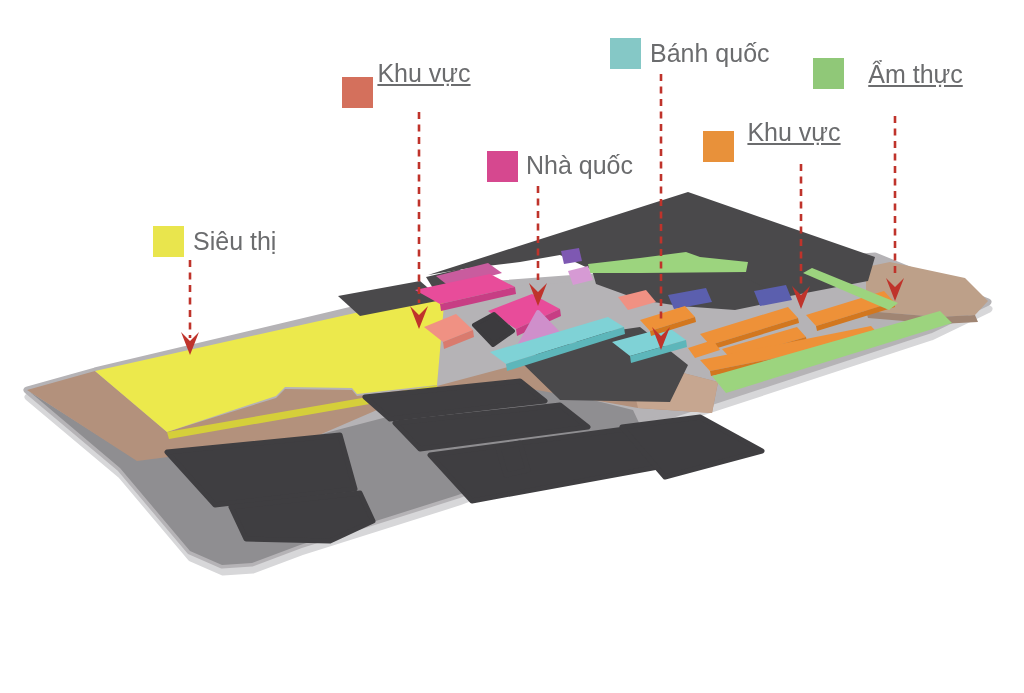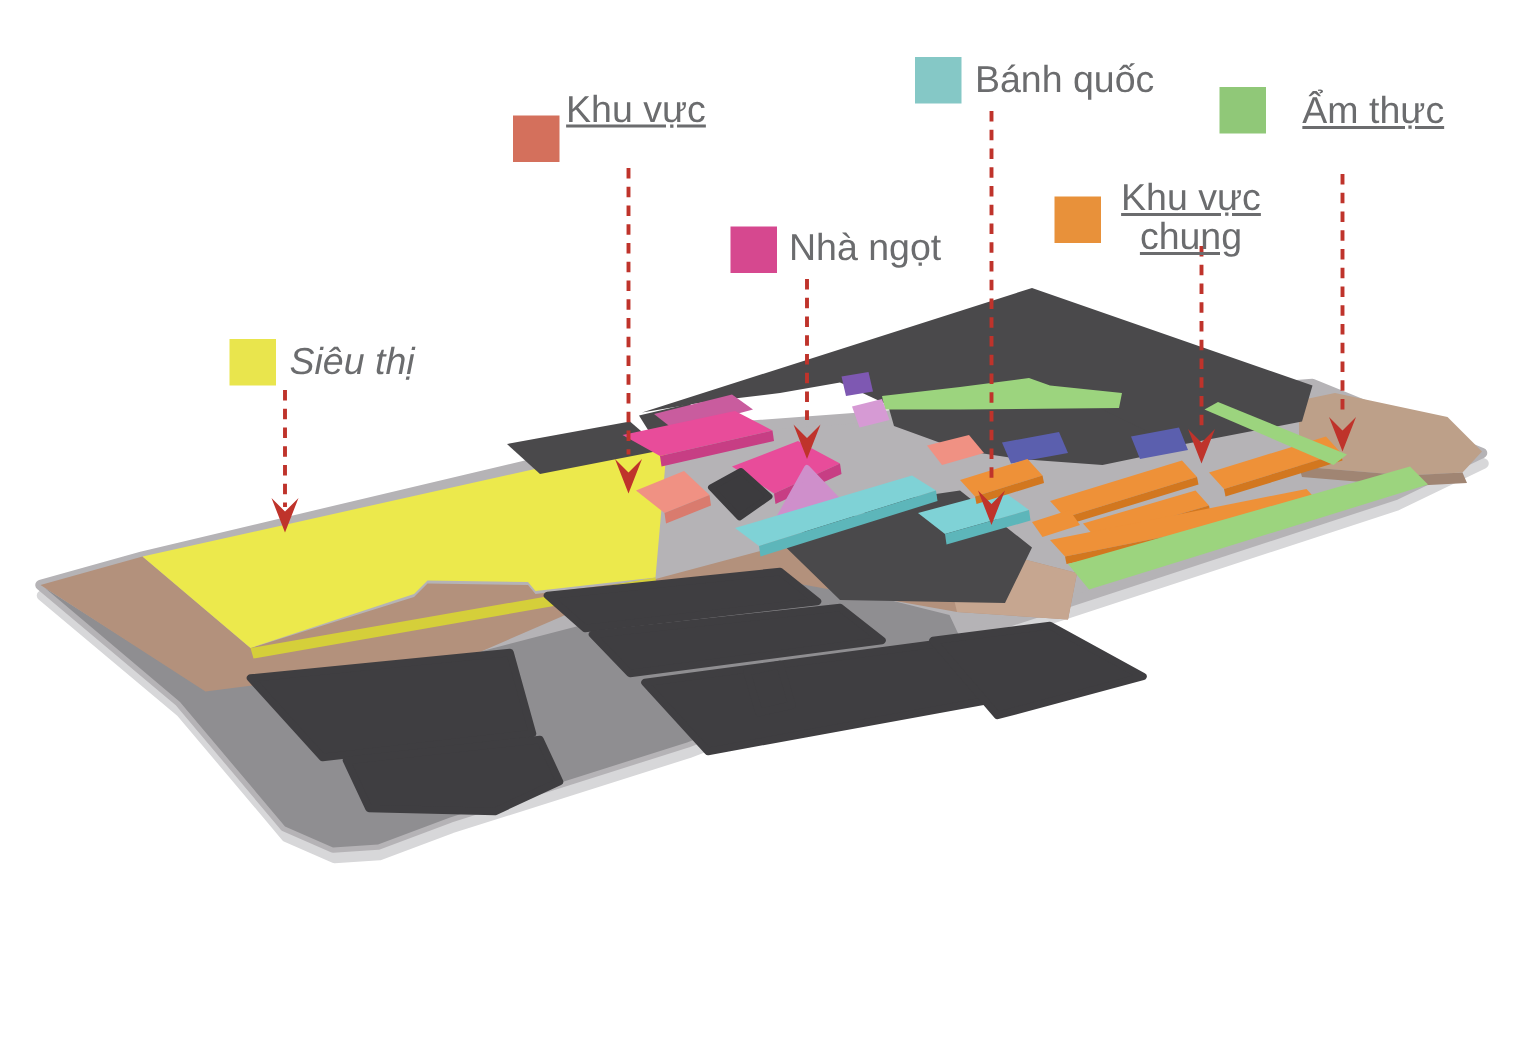--- a/index.html
+++ b/index.html
@@ -108,51 +108,50 @@
     <path d="M652,327 L661,350 L670,327 L661,336 Z" fill="#bf332b"></path>
     <path d="M792,286 L801,309 L810,286 L801,295 Z" fill="#bf332b"></path>
     <path d="M886,278 L895,301 L904,278 L895,287 Z" fill="#bf332b"></path>
   </g>
 </svg>
 
 <div>
 
   <div class="legend-item">
     <span class="swatch" style="left: 153px; top: 226px; background-color: rgb(233, 229, 77);"></span>
-    <div class="legend-label" style="left:193px;top:228px;font-style:italic;">
+    <div class="legend-label" style="left:193px;top:228px;">
       <div>Siêu thị</div>
     </div>
   </div>
 
   <div class="legend-item">
     <span class="swatch" style="left: 342px; top: 77px; background-color: rgb(212, 112, 92);"></span>
     <div class="legend-label centered" style="left:368px;top:60px;width:112px;">
       <div>Khu vực</div>
     </div>
   </div>
 
   <div class="legend-item">
     <span class="swatch" style="left: 487px; top: 151px; background-color: rgb(214, 72, 143);"></span>
     <div class="legend-label" style="left:526px;top:152px;">
-      <div>Nhà ngọt</div>
+      <div>Nhà quốc</div>
     </div>
   </div>
 
   <div class="legend-item">
     <span class="swatch" style="left: 610px; top: 38px; background-color: rgb(133, 200, 198);"></span>
     <div class="legend-label" style="left:650px;top:40px;">
       <div>Bánh quốc</div>
     </div>
   </div>
 
   <div class="legend-item">
     <span class="swatch" style="left: 703px; top: 131px; background-color: rgb(232, 145, 58);"></span>
     <div class="legend-label centered" style="left:738px;top:119px;width:112px;">
       <div>Khu vực</div>
-      <div>chung</div>
     </div>
   </div>
 
   <div class="legend-item">
     <span class="swatch" style="left: 813px; top: 58px; background-color: rgb(144, 200, 120);"></span>
     <div class="legend-label centered" style="left:828px;top:61px;width:175px;text-align:center;">
       <div>Ẩm thực</div>
     </div>
   </div>
 

